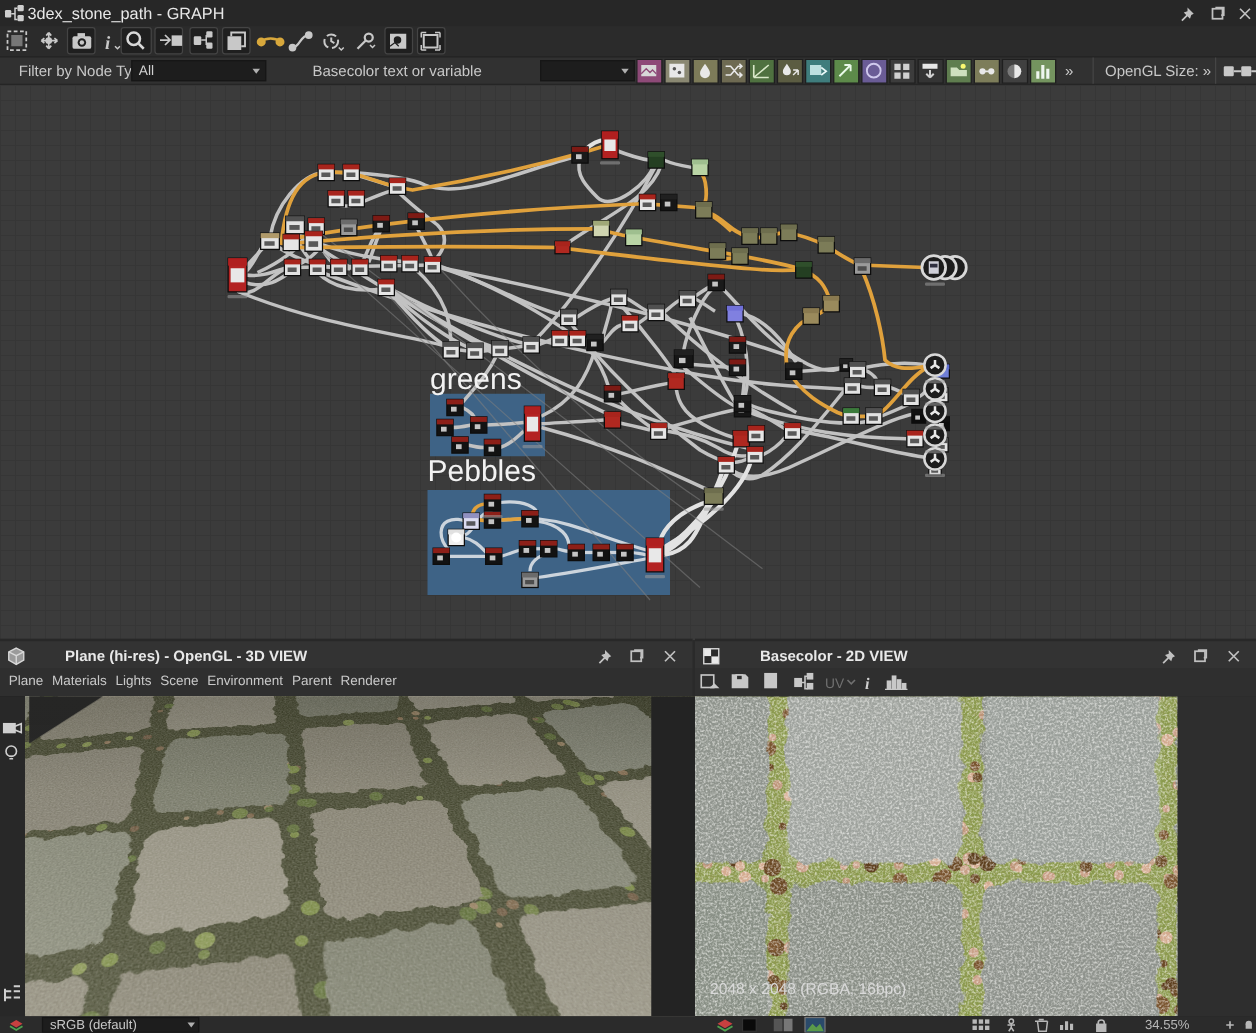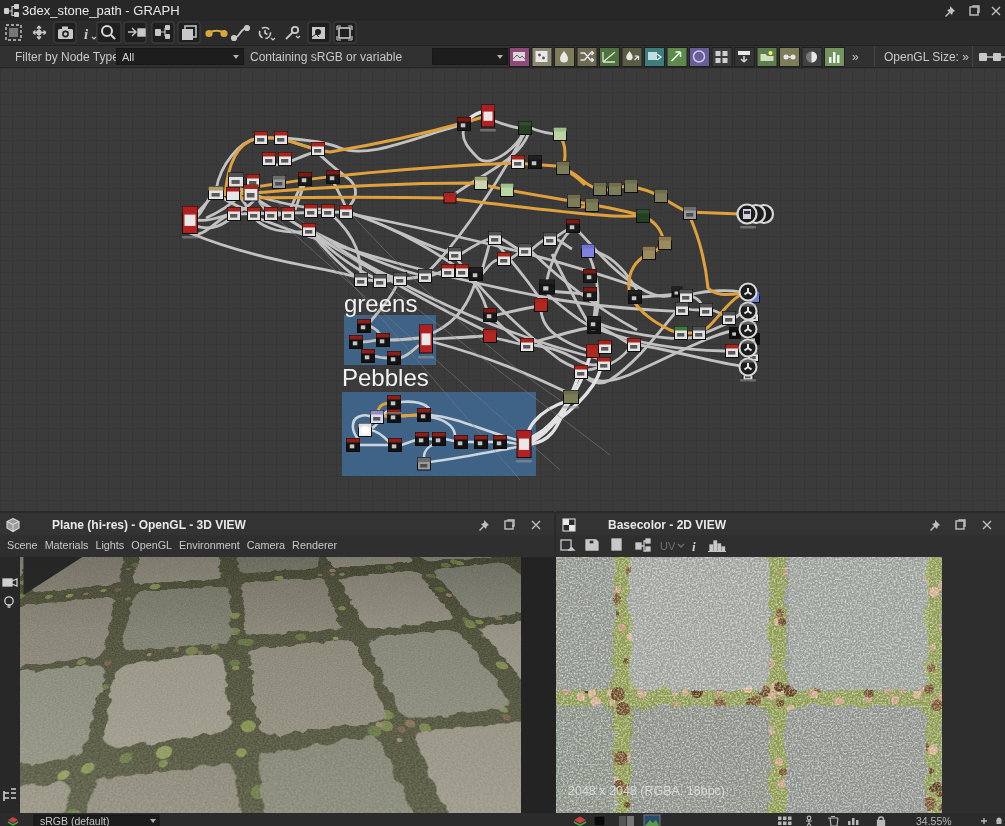--- a/index.html
+++ b/index.html
@@ -143,25 +143,25 @@
         </g>
         <rect x="332" y="1" width="22" height="21" rx="2" fill="#1f1f1f" stroke="#444" stroke-width="1"></rect>
         <g stroke="#c8c8c8" fill="none" stroke-width="1.6">
           <rect x="337" y="7" width="11" height="10"></rect>
           <path d="M335,5 h4 M335,5 v4 M350,5 h-4 M350,5 v4 M335,19 h4 M335,19 v-4 M350,19 h-4 M350,19 v-4" stroke-width="1.2"></path>
         </g>
       </svg>
     </div>
   <div id="filterrow">
     <div class="lbl" style="left:15px;">Filter by Node Type</div>
-    <div class="dd" style="left:116px; width:128px;">
+    <div class="dd" style="left:105px; width:108px;">
         <span style="position:absolute;left:5px;top:2px;">All</span>
         <div class="arr"></div>
       </div>
-    <div class="lbl" style="left:250px;">Containing sRGB or variable</div>
+    <div class="lbl" style="left:250px;">Basecolor text or variable</div>
     <div class="dd" style="left:432px; width:76px;">
         <div class="arr"></div>
       </div>
       <svg width="340" height="20" viewBox="0 0 340 20" style="position:absolute;left:509px;top:1px;">
         <g transform="translate(0.0,0)">
           <rect x="0.5" y="0.5" width="20" height="19" fill="#8e4a78" stroke="#1f1f1f"></rect>
           <rect x="4" y="5" width="12" height="9" fill="#d8d8d8"></rect>
           <path d="M4,12 l4,-4 3,3 2,-2 3,3" stroke="#8e4a78" fill="none"></path>
         </g>
         <g transform="translate(22.5,0)">
@@ -957,21 +957,21 @@
 <svg width="70" height="16" viewBox="0 0 70 16" style="position:absolute;right:8px;top:4px;">
 <g stroke="#c0c0c0" fill="none" stroke-width="1.4">
           <path d="M8,3 l5,5 -2,1 -1,3 -2,-2 -4,4 -1,-1 4,-4 -2,-2 3,-1 z" fill="#c0c0c0" stroke="none"></path>
           <rect x="29" y="4" width="8" height="8"></rect>
           <path d="M32,4 v-1 h6 v6 h-2"></path>
           <path d="M56,4 l8,8 M64,4 l-8,8"></path>
         </g>
       </svg>
       <div class="t">Basecolor - 2D VIEW</div>
     </div>
-  <div id="menu3d" style="line-height:21px;"><span style="margin-left:7px;">Scene</span><span>Materials</span><span>Lights</span><span>OpenGL</span><span>Environment</span><span>Camera</span><span>Renderer</span></div>
+  <div id="menu3d" style="line-height:21px;"><span style="margin-left:7px;">Plane</span><span>Materials</span><span>Lights</span><span>Scene</span><span>Environment</span><span>Parent</span><span>Renderer</span></div>
   <div id="tb2d"><svg width="200" height="22" viewBox="0 0 200 22">
 <g stroke="#c8c8c8" fill="none" stroke-width="1.3">
 <rect x="5" y="5" width="10" height="10"></rect>
           <path d="M15,12 l3,3 h-6" fill="#c8c8c8"></path>
 <g>
             <path d="M30,5 h10 l2,2 v8 h-12 z" fill="#c8c8c8"></path>
             <rect x="33" y="5" width="5" height="4" fill="#2f2f2f"></rect>
           </g>
 <g>
             <rect x="56" y="4" width="9" height="11" fill="#c8c8c8"></rect>

